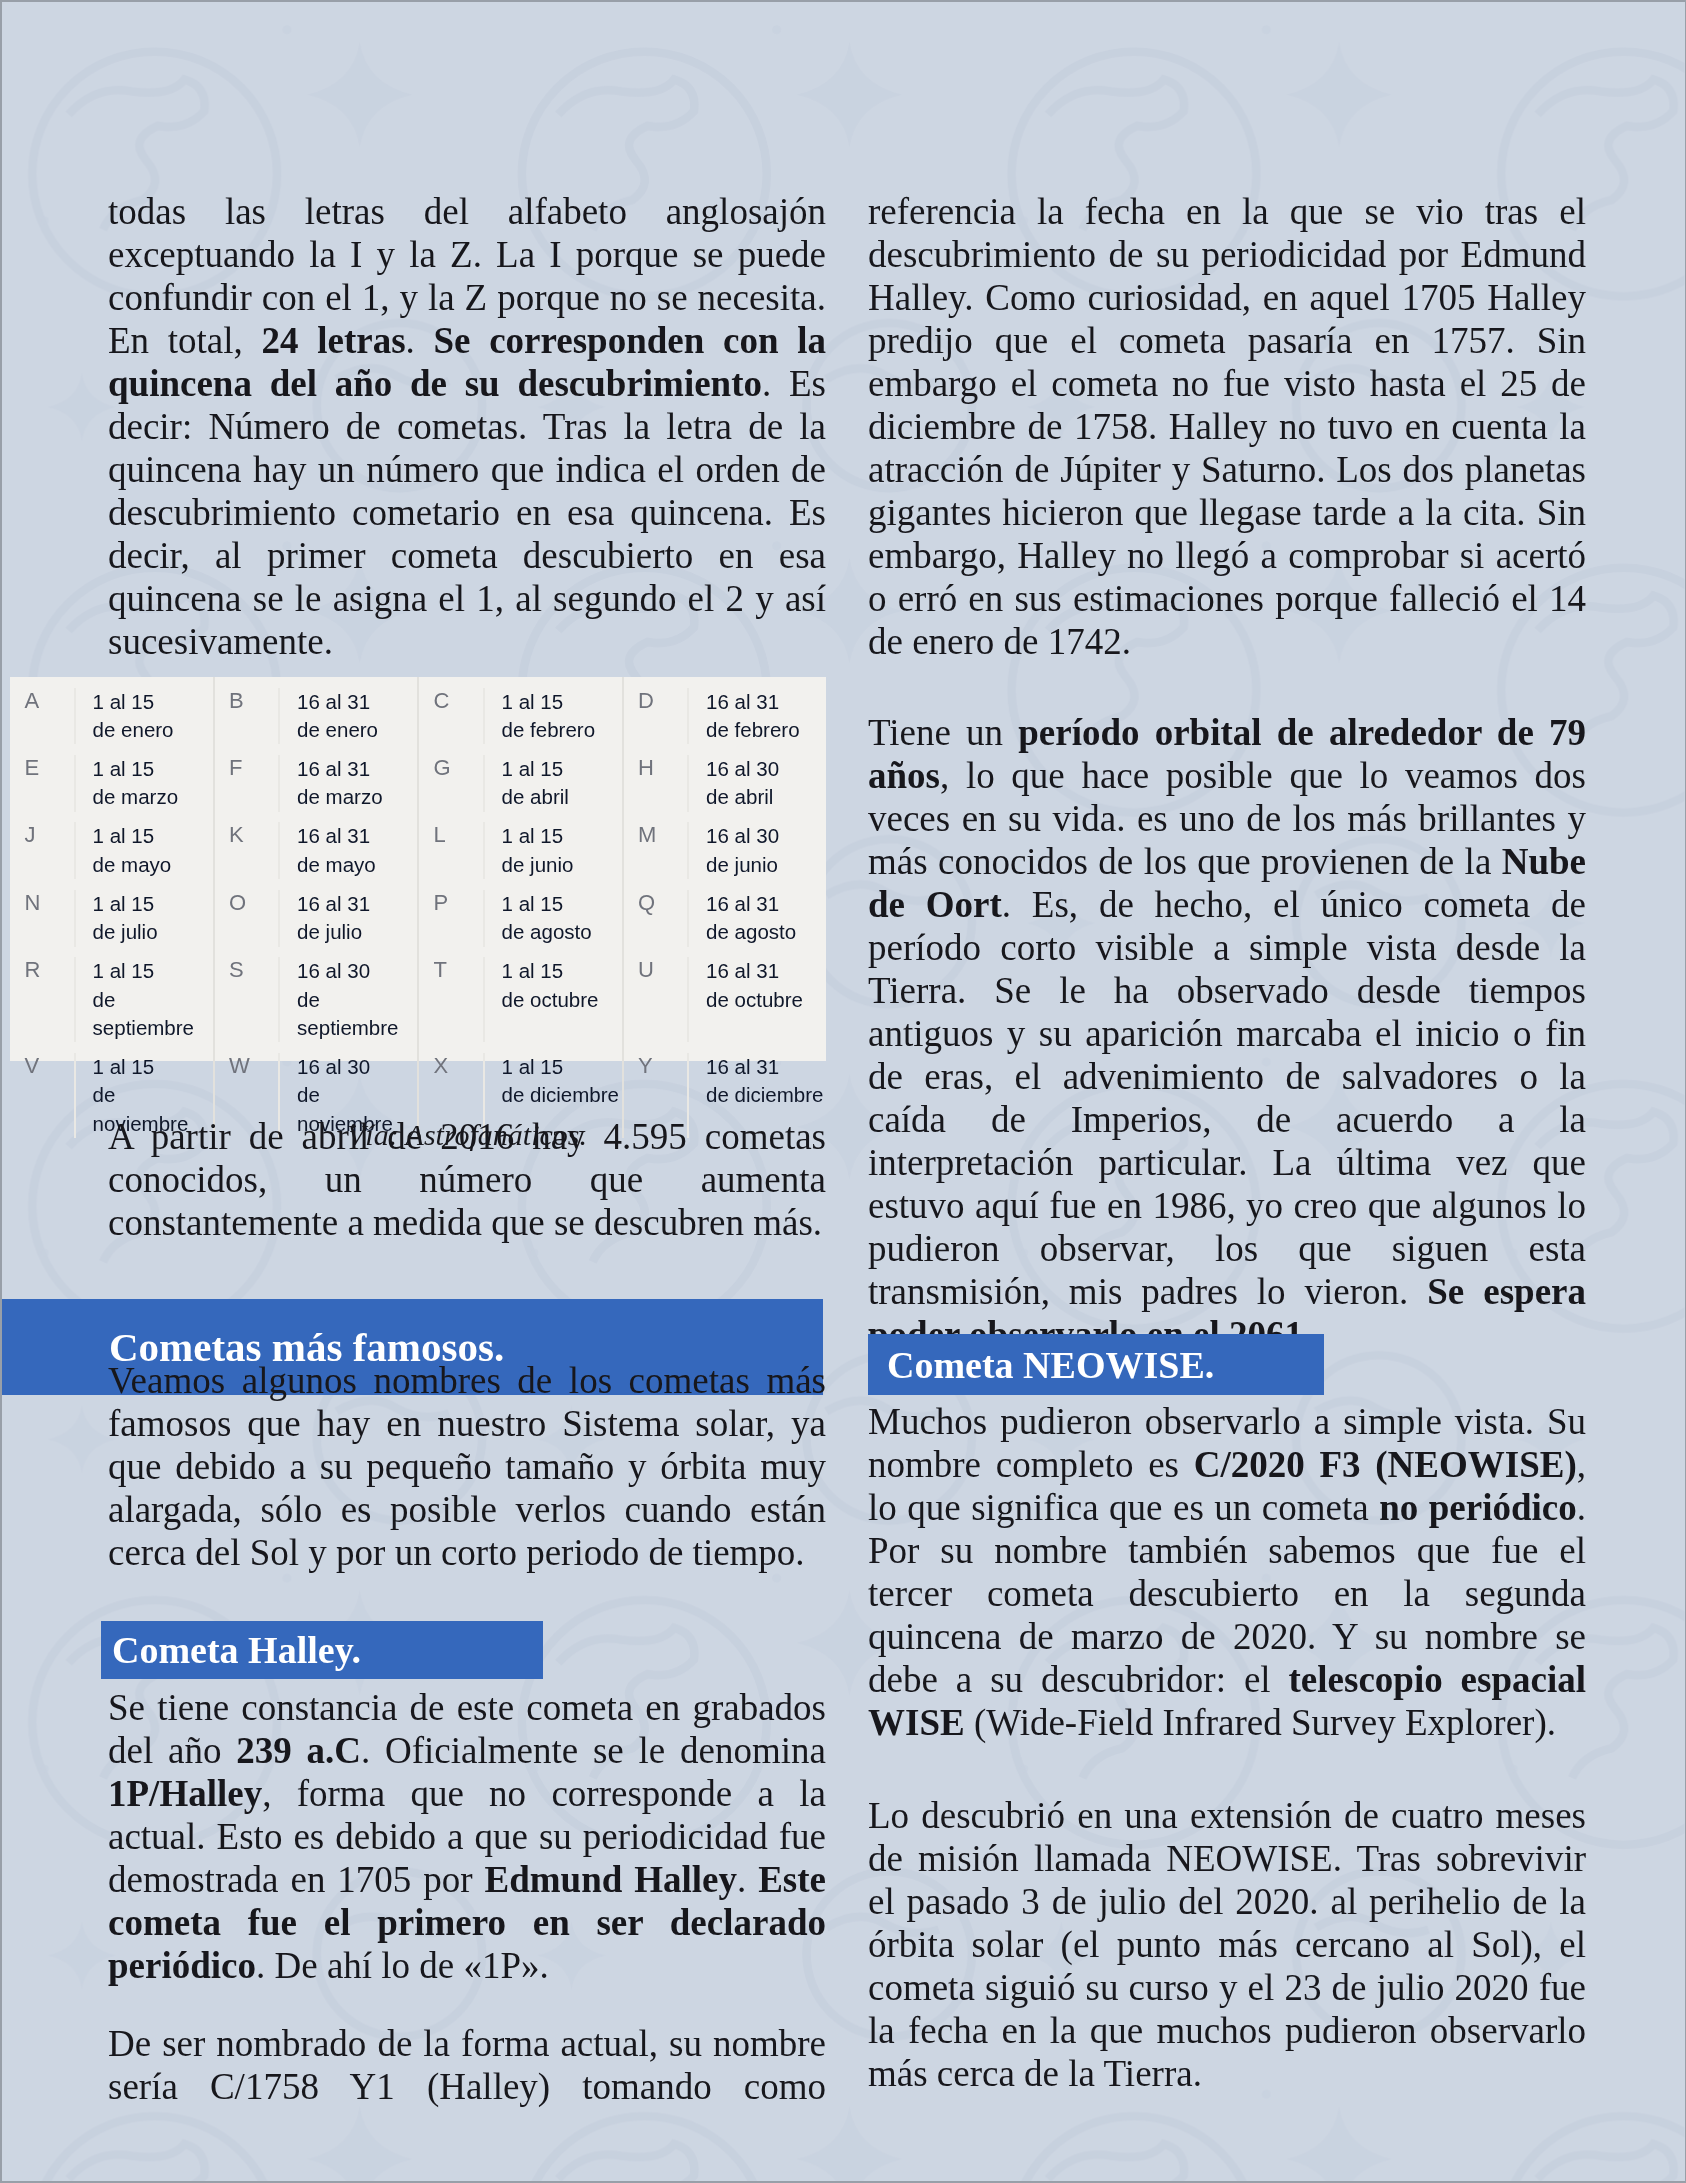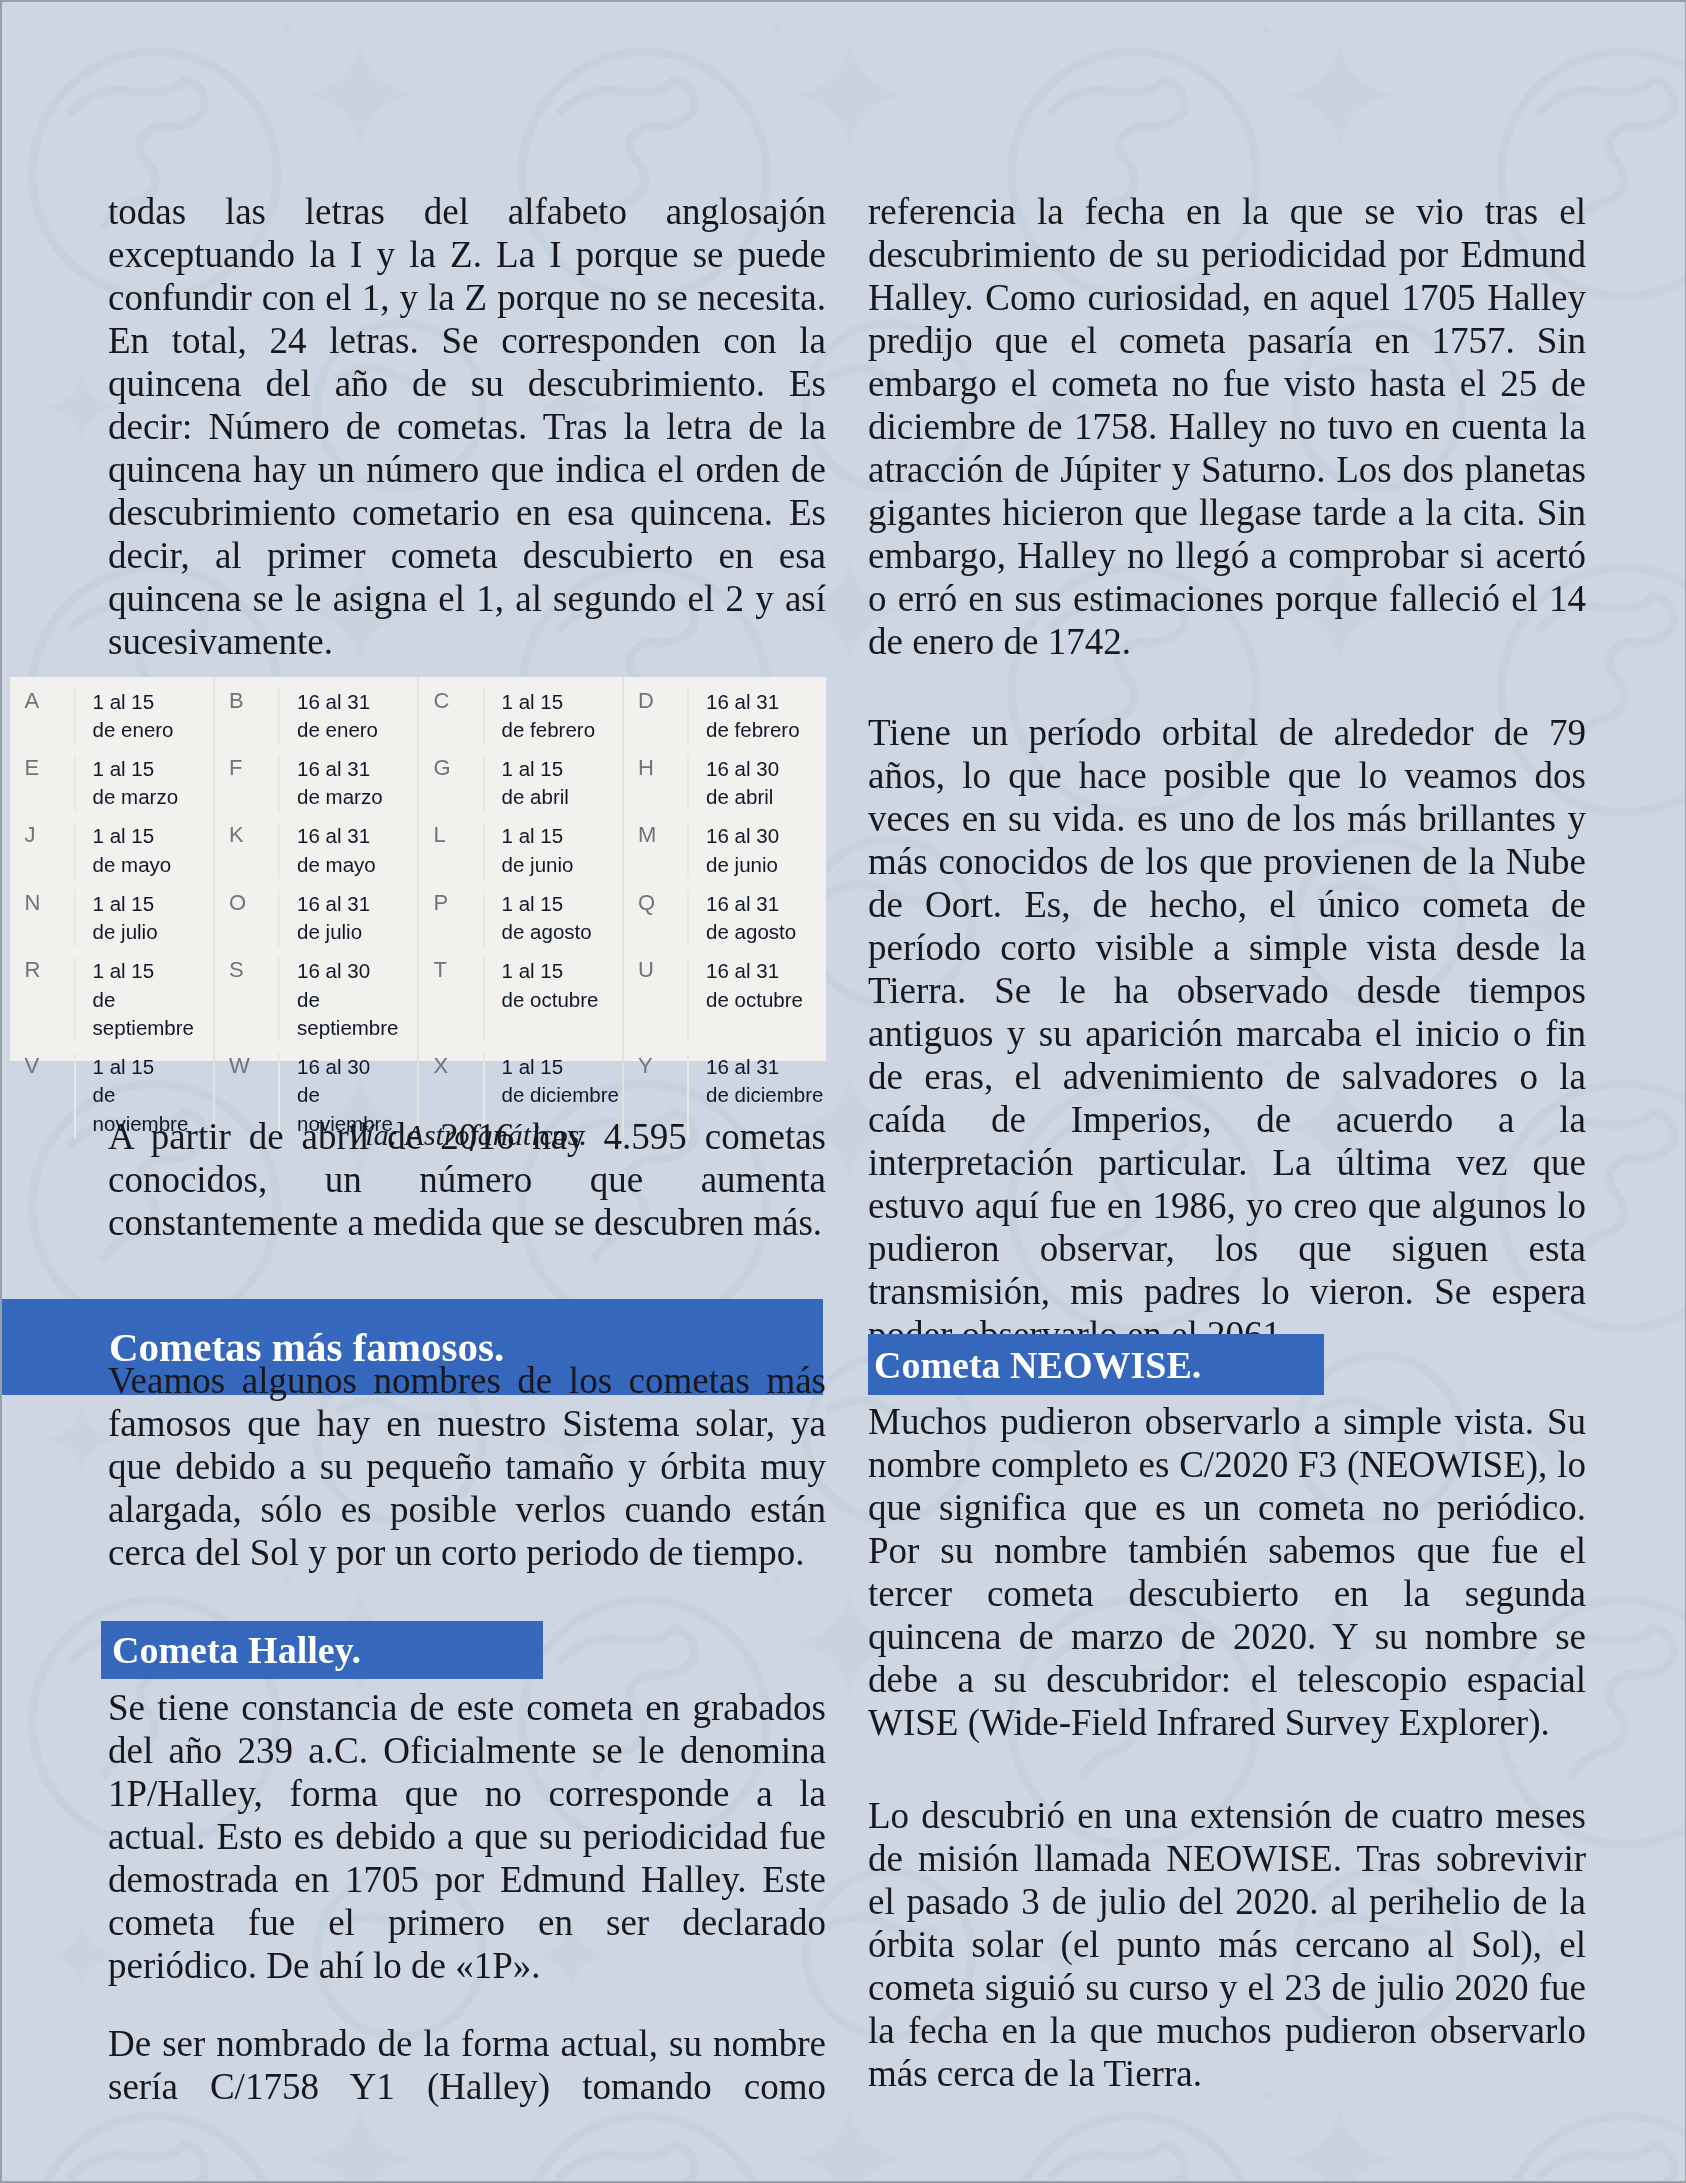--- a/index.html
+++ b/index.html
@@ -12,26 +12,26 @@
 
   .header{position:absolute;top:77px;right:100px;font-style:italic;font-size:35px;color:#23232b;white-space:nowrap;}
   .header .bar{display:inline-block;width:2px;height:56px;background:#23232b;margin:0 17px;vertical-align:-16px;}
 
   .col{position:absolute;top:188px;width:718px;}
   .col-left{left:106px;}
   .col-right{left:866px;}
   .col > *{position:absolute;left:0;width:100%;box-sizing:border-box;}
 
   p.body{margin:0;font-size:37px;line-height:43px;text-align:justify;}
-  p.body b{font-weight:normal;margin-top:48px;}
+  p.body b{font-weight:bold;margin-top:48px;}
 
   .banner{background:#3568bc;color:#ffffff;font-weight:bold;display:flex;align-items:center;font-size:40px;}
   .lban1{top:1109px;left:-108px;width:823px;height:96px;padding-left:109px;font-size:41px;}
   .lban2{top:1431px;left:-6.6px;width:442px;height:58px;padding-left:10.6px;font-size:38px;text-align:right;}
-  .rban {top:1144px;width:456px;height:61px;padding-left:6px;font-size:38px;}
+  .rban {top:1144px;width:456px;height:61px;padding-left:19px;font-size:38px;}
 
   .lp1{top:0;}
   .ltable{top:487px;left:-98px;width:816px;height:384px;background:#f2f1ee;display:flex;flex-direction:column;}
   .lcaption{top:928px;text-align:center;font-style:italic;font-size:30px;}
   .lp2{top:925px;}
   .lp3{top:1169px;}
   .lp4{top:1496px;}
   .lp5{top:1832px;text-align-last:justify;}
 
   .rp1{top:0;}

